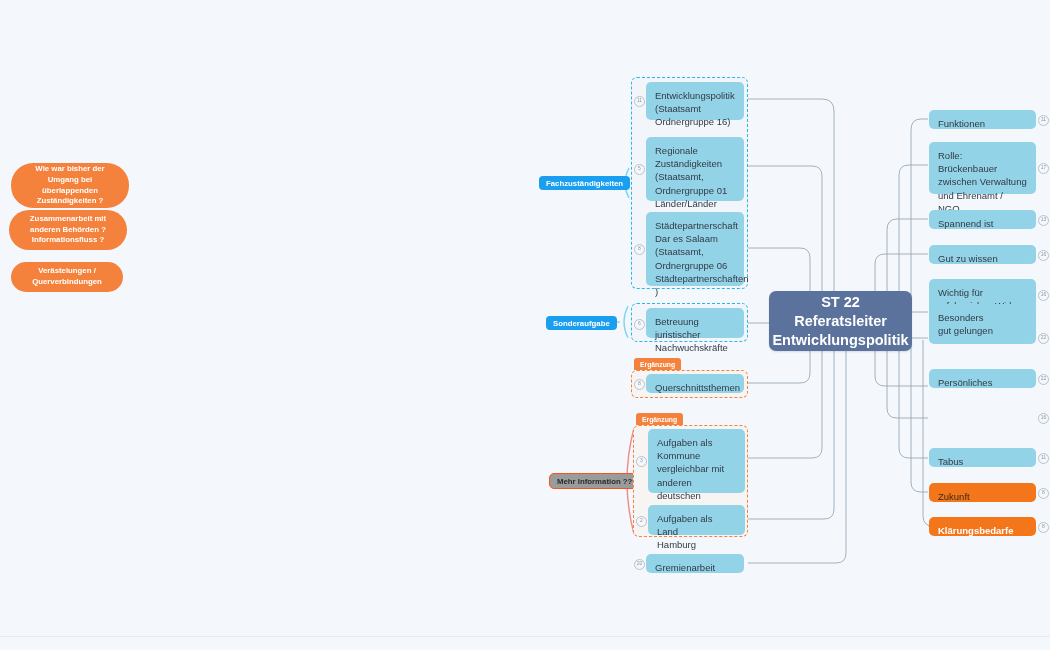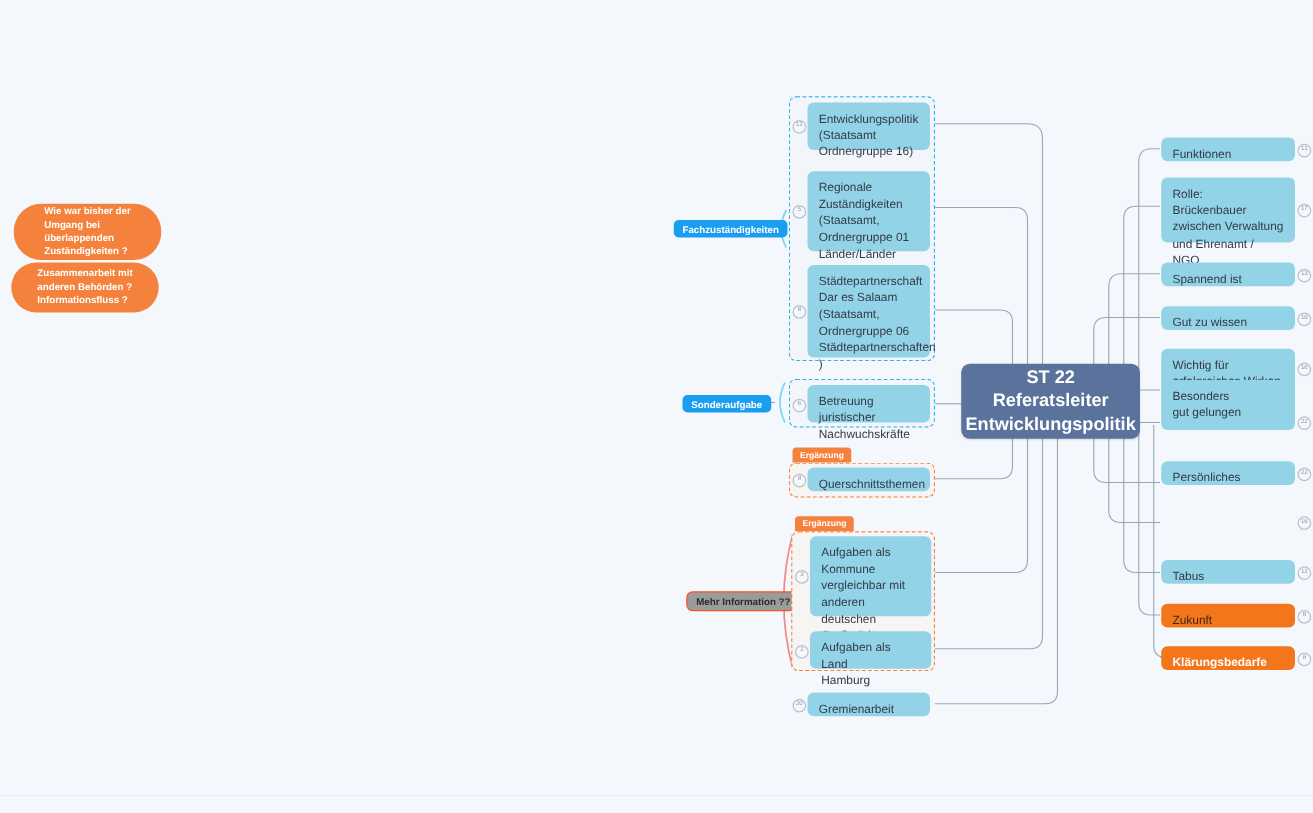--- a/index.html
+++ b/index.html
@@ -34,21 +34,21 @@
     text-align:center;
     font-size:14.5px;line-height:19px;
     display:flex;align-items:center;justify-content:center;
     white-space:pre-line;
     box-shadow:0 1px 2px rgba(0,0,0,.12);
   }
 
   
   .qbubble{
     position:absolute;background:#f4823c;color:#fff;
-    border-radius:22px;
+    border-radius:22px;text-align:center;
     font-size:7.8px;line-height:10.6px;font-weight:bold;
     display:flex;align-items:center;justify-content:center;
     padding:6px 10px;box-sizing:border-box;white-space:pre-line;
   }
 
   
   .pill{
     position:absolute;border-radius:4px;
     font-size:7.8px;font-weight:bold;
     padding:4px 7px;box-sizing:border-box;
@@ -122,20 +122,22 @@
     </g>
   </svg>
 
   <div class="qbubble" style="left:11px;top:163px;width:118px;height:45px;">Wie war bisher der
 Umgang bei
 überlappenden
 Zuständigkeiten ?</div>
   <div class="qbubble" style="left:9px;top:210px;width:118px;height:40px;">Zusammenarbeit mit
 anderen Behörden ?
 Informationsfluss ?</div>
+  <div class="qbubble" style="left:11px;top:262px;width:112px;height:30px;">Verästelungen /
+Querverbindungen</div>
 
   <div class="pill cyan" style="left:539px;top:176px;height:14px;">Fachzuständigkeiten</div>
   <div class="pill cyan" style="left:546px;top:316px;height:14px;">Sonderaufgabe</div>
   <div class="pill grey" style="left:549px;top:473px;height:16px;">Mehr Information   ???</div>
 
   <div class="group cyan" style="left:631px;top:77px;width:117px;height:212px;"></div>
   <div class="group cyan" style="left:631px;top:303px;width:117px;height:39px;"></div>
   <div class="group orange" style="left:631px;top:370px;width:117px;height:28px;"></div>
   <div class="group orange" style="left:633px;top:425px;width:115px;height:112px;"></div>
 

